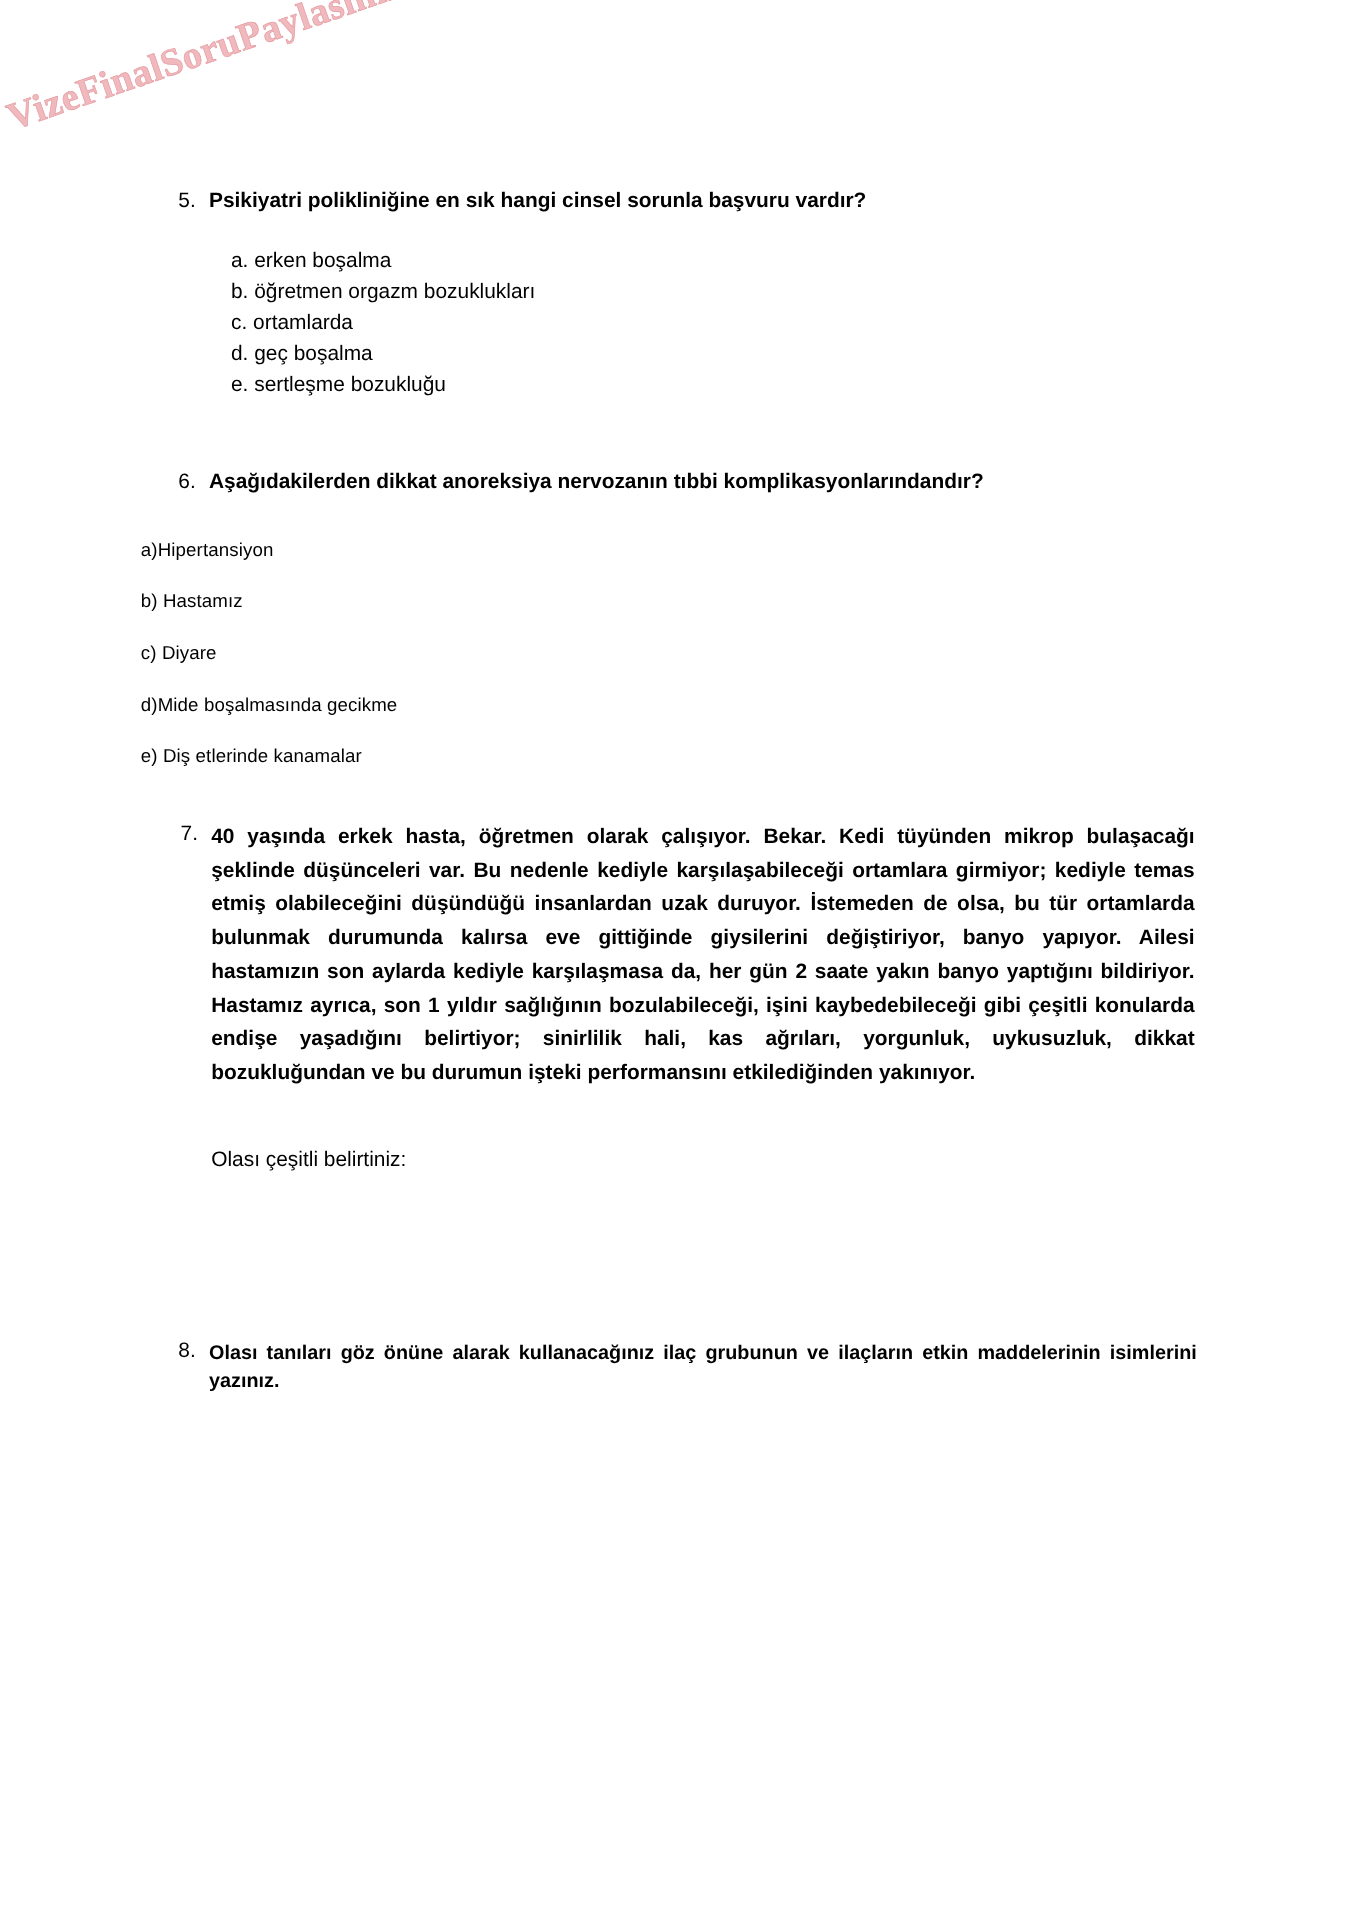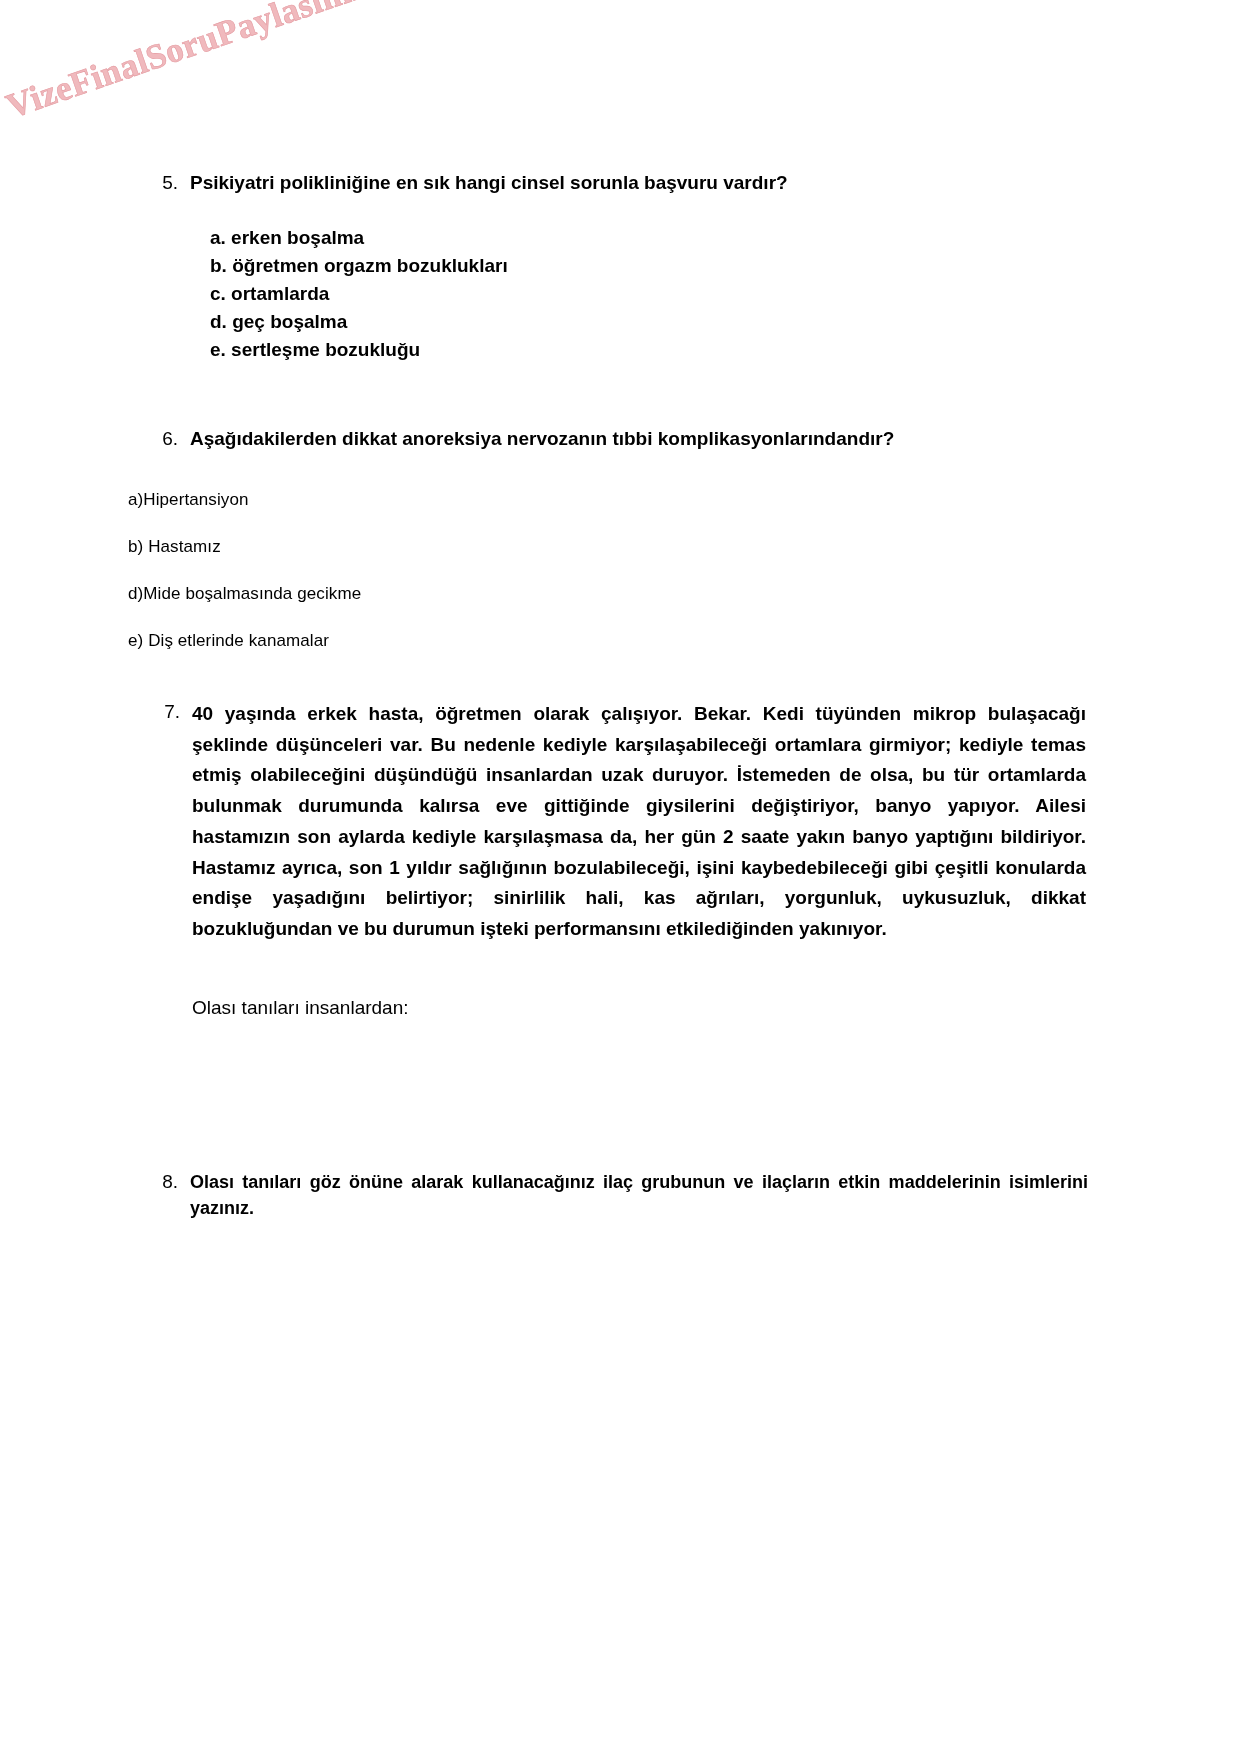--- a/index.html
+++ b/index.html
@@ -78,21 +78,20 @@
     font-weight: bold;
   }
 
   
   #q5 { margin-top: 0; }
   #q5 .q-num { width: 40px; flex: 0 0 40px; }
   .opt-list-a {
     margin: 28px 0 0 60px;
     font-size: 19px;
     line-height: 1.48;
-    font-weight: bold;
   }
   .opt-list-a div { white-space: nowrap; }
 
   
   #q6 { margin-top: 62px; }
   #q6 .q-num { width: 40px; flex: 0 0 40px; }
   .opt-list-b {
     margin-top: 38px;
     margin-left: -22px;
     font-size: 17px;
@@ -153,31 +152,32 @@
     </div>
 
     <div class="q-block" id="q6">
       <div class="q-head">
         <div class="q-num">6.</div>
         <div class="q-text">Aşağıdakilerden dikkat anoreksiya nervozanın tıbbi komplikasyonlarındandır?</div>
       </div>
       <div class="opt-list-b">
         <div>a)Hipertansiyon</div>
         <div>b) Hastamız</div>
+        <div>c) Diyare</div>
         <div>d)Mide boşalmasında gecikme</div>
         <div>e) Diş etlerinde kanamalar</div>
       </div>
     </div>
 
     <div class="q-block" id="q7">
       <div class="q-head">
         <div class="q-num">7.</div>
         <div class="q-text q-para">40 yaşında erkek hasta, öğretmen olarak çalışıyor. Bekar. Kedi tüyünden mikrop bulaşacağı şeklinde düşünceleri var. Bu nedenle kediyle karşılaşabileceği ortamlara girmiyor; kediyle temas etmiş olabileceğini düşündüğü insanlardan uzak duruyor. İstemeden de olsa, bu tür ortamlarda bulunmak durumunda kalırsa eve gittiğinde giysilerini değiştiriyor, banyo yapıyor. Ailesi hastamızın son aylarda kediyle karşılaşmasa da, her gün 2 saate yakın banyo yaptığını bildiriyor. Hastamız ayrıca, son 1 yıldır sağlığının bozulabileceği, işini kaybedebileceği gibi çeşitli konularda endişe yaşadığını belirtiyor; sinirlilik hali, kas ağrıları, yorgunluk, uykusuzluk, dikkat bozukluğundan ve bu durumun işteki performansını etkilediğinden yakınıyor.</div>
       </div>
-      <div class="sub-prompt">Olası tanıları insanlardan:</div>
+      <div class="sub-prompt">Olası çeşitli belirtiniz:</div>
     </div>
 
     <div class="q-block" id="q8">
       <div class="q-head">
         <div class="q-num">8.</div>
         <div class="q-text">Olası tanıları göz önüne alarak kullanacağınız ilaç grubunun ve ilaçların etkin maddelerinin isimlerini yazınız.</div>
       </div>
     </div>
 
   </div>

